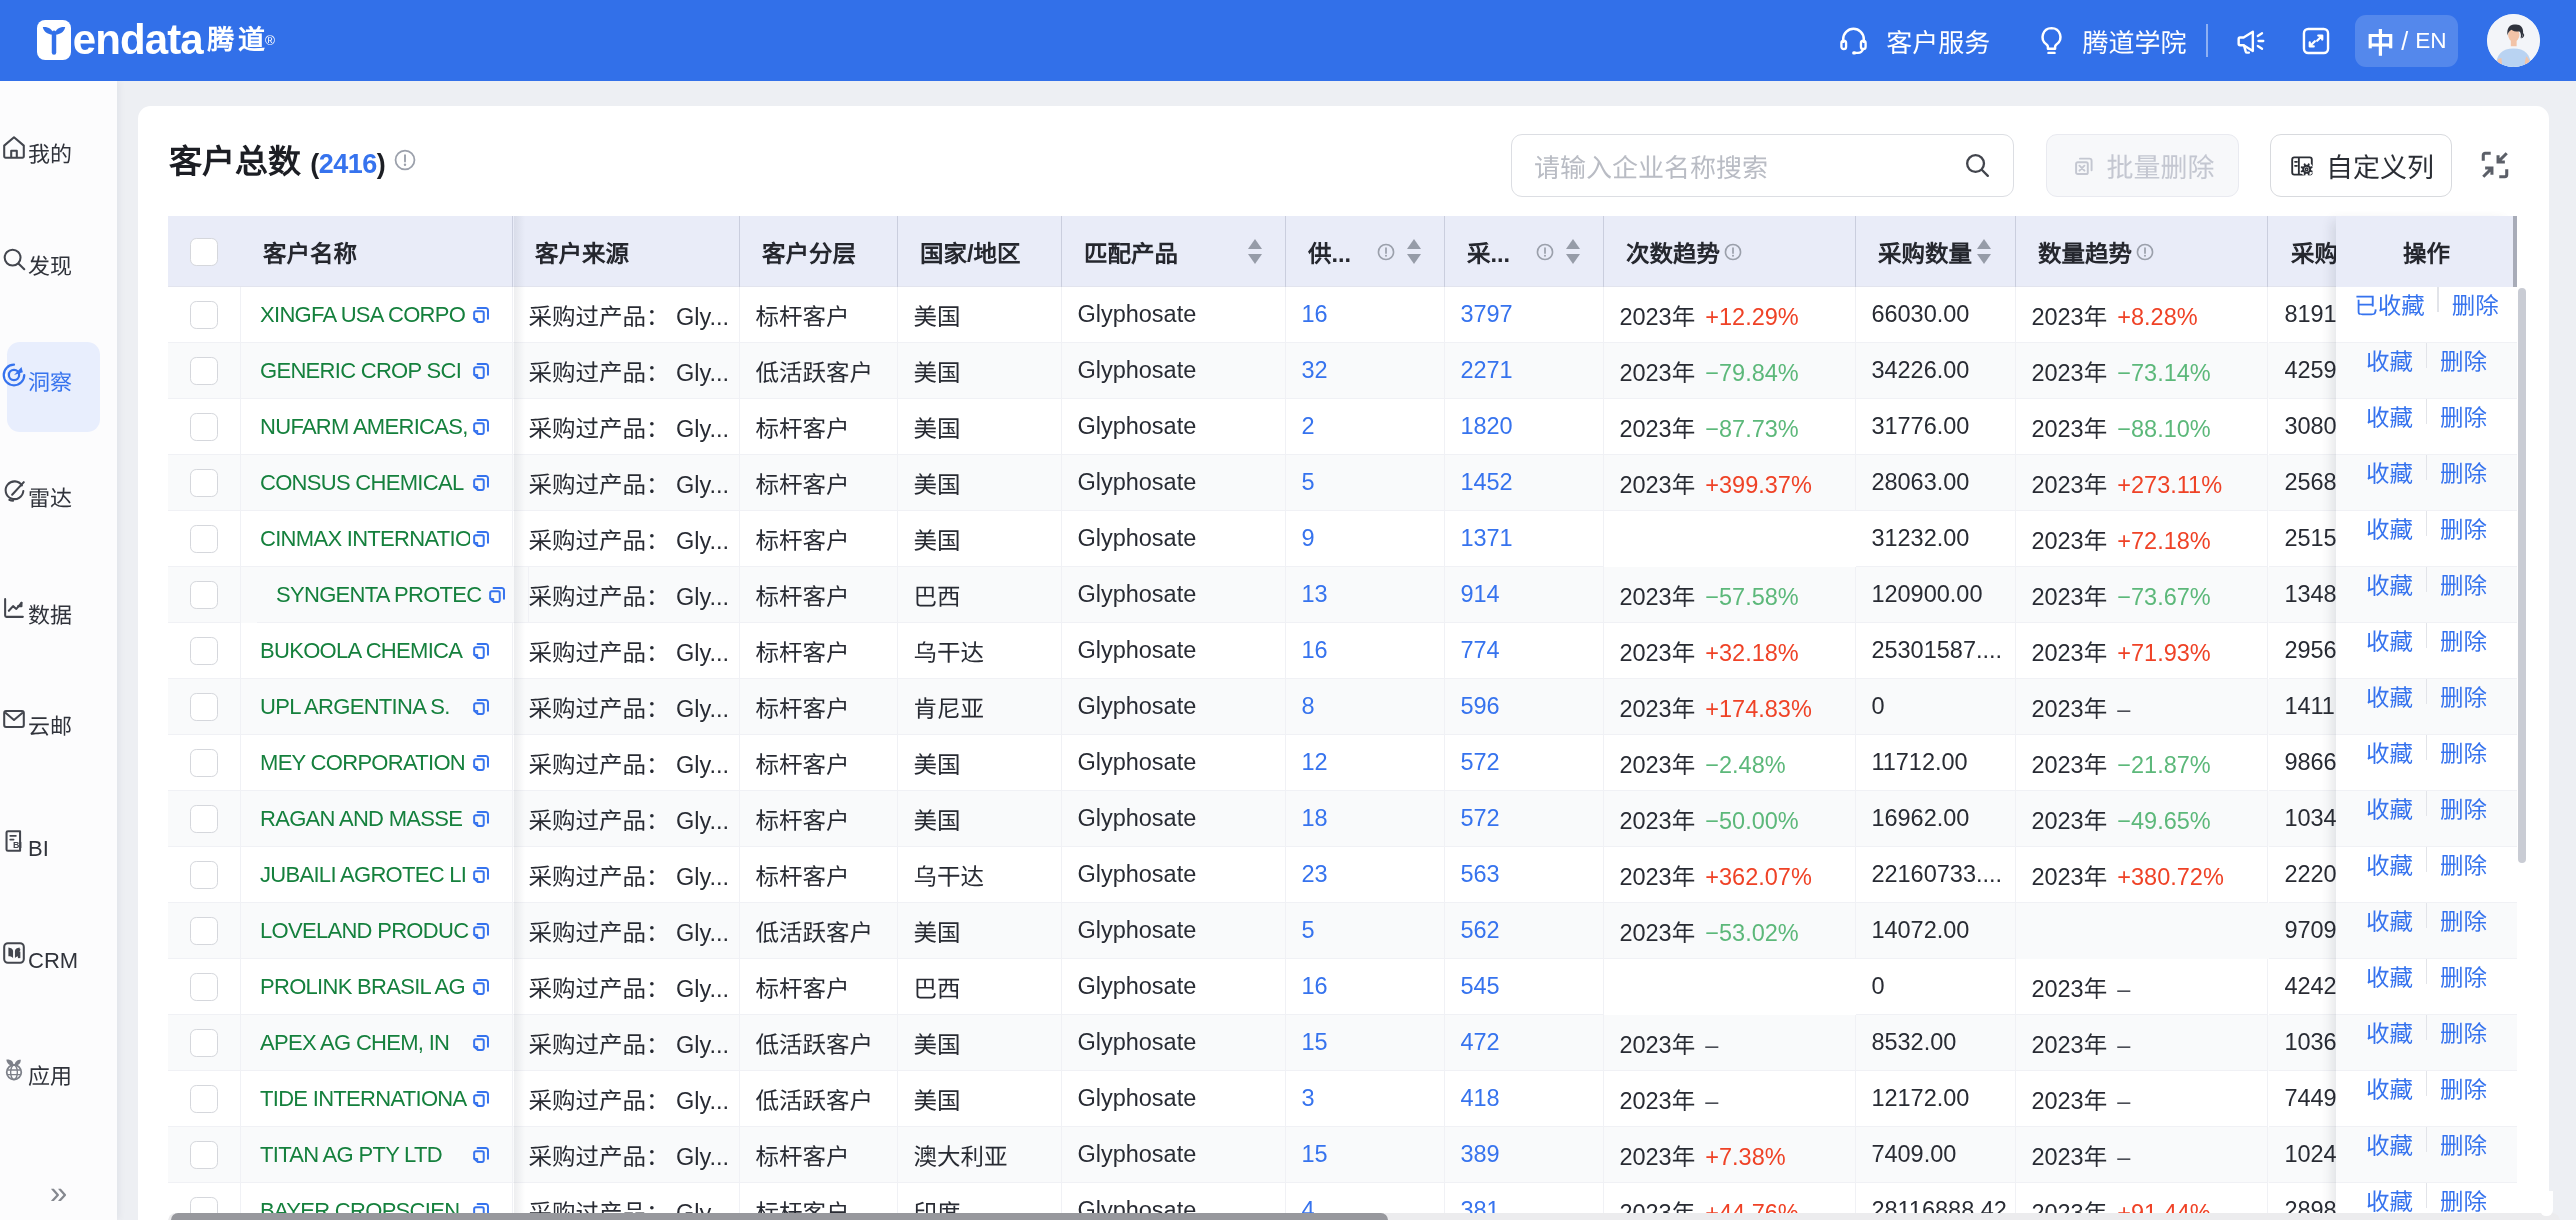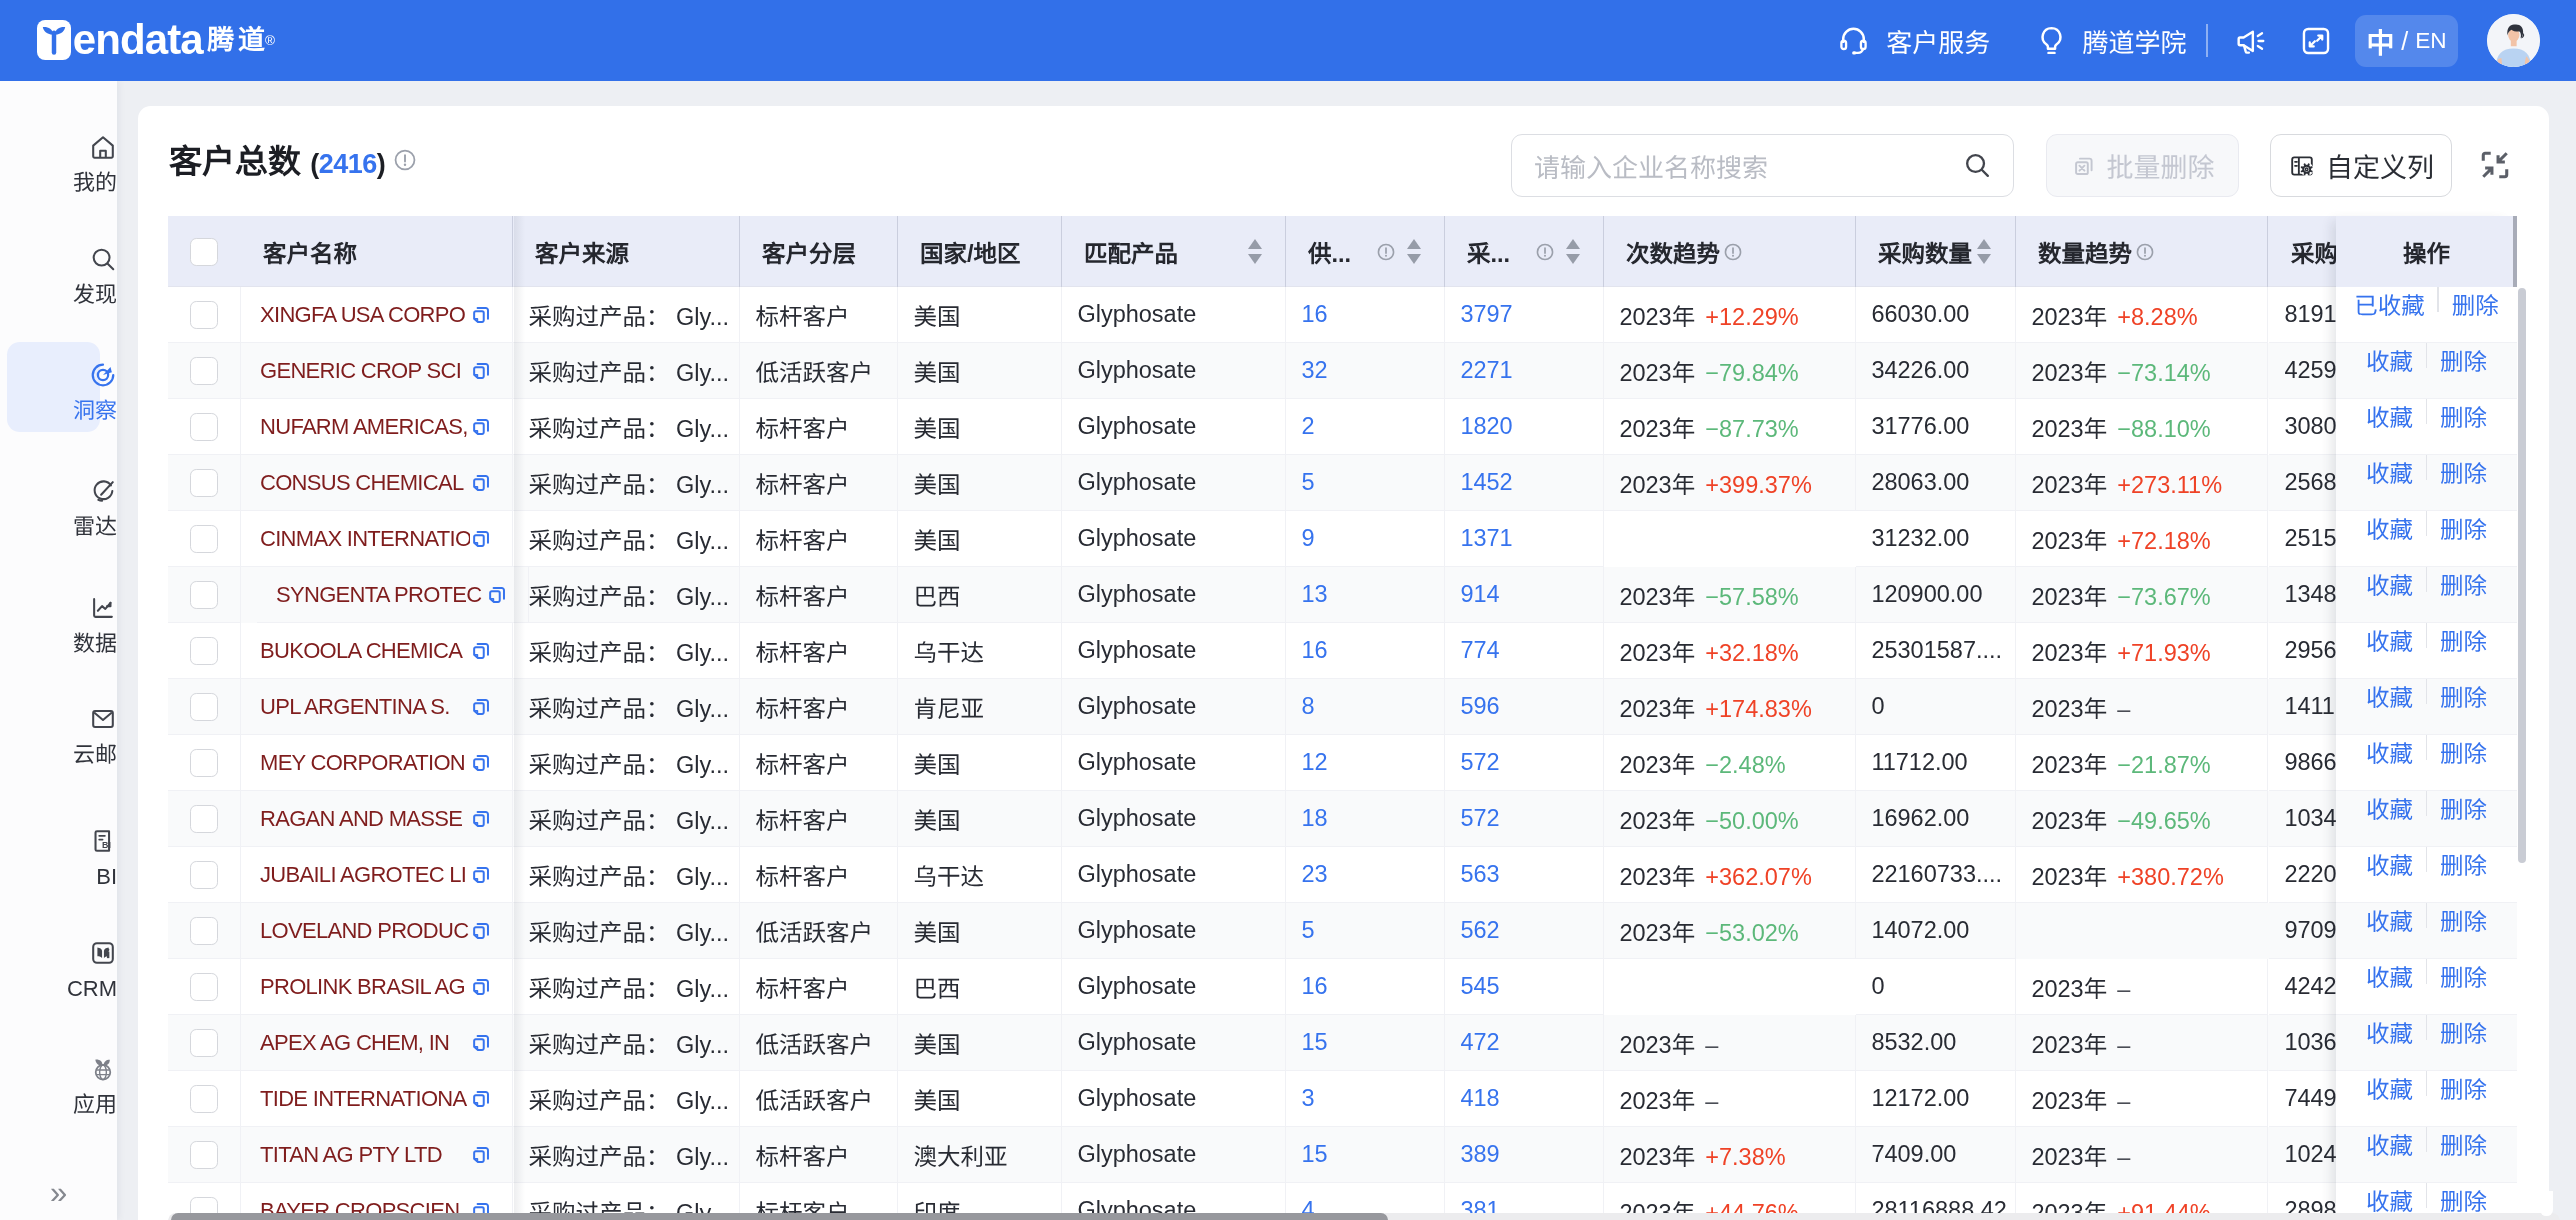--- a/index.html
+++ b/index.html
@@ -11,21 +11,21 @@
 .logo{position:absolute;left:37px;top:19px;display:flex;align-items:center}
 .logobox{width:34px;height:40px;background:#fff;border-radius:8.1px;position:relative}
 .logotxt{color:#fff;font-size:42px;font-weight:bold;letter-spacing:-0.9px;margin-left:1.8px;line-height:40px}
 .logocn{color:#fff;font-size:27px;font-weight:600;margin-left:4.5px;letter-spacing:3.6px;line-height:42px}
 .logor{color:#fff;font-size:13.6px;margin-left:-3.6px;margin-top:1.8px}
 .tbitem{position:absolute;top:0;height:81px;display:flex;align-items:center;color:#fff;font-size:26px}
 .pill{position:absolute;left:2355px;top:15.4px;width:103px;height:52px;background:rgba(255,255,255,.17);border-radius:11px;color:#fff;display:flex;align-items:center;justify-content:center;font-size:25px}
 .avatar{position:absolute;left:2487px;top:13.6px;width:53px;height:53px;border-radius:50%;background:#e8f1fa;overflow:hidden}
 
 .sidebar{position:absolute;left:0;top:81px;width:117px;height:1139px;background:#fcfcfd;box-shadow:1.8px 0 7.2px rgba(20,30,60,.06)}
-.nav{position:absolute;left:0;width:117px;display:flex;flex-direction:column;align-items:flex-end;color:#30333b}
+.nav{position:absolute;left:0;width:117px;display:flex;flex-direction:row;align-items:flex-start;color:#30333b}
 .nav .lbl{margin-top:10px;font-size:22px;line-height:23.5px}
 .nav.sel{color:#3673ee}
 .selbg{position:absolute;left:7.2px;top:342px;width:93px;height:90px;background:#e8eefd;border-radius:12.7px}
 
 .card{position:absolute;left:138px;top:106px;width:2411px;height:1114px;background:#fff;border-radius:12.7px 12.7px 0 0}
 .title{position:absolute;left:169px;top:135px;font-size:33px;font-weight:bold;color:#1c1e24}
 .title .cnt{color:#3673ee}
 .title .pn{font-size:27px;letter-spacing:-0.5px}
 .srch{position:absolute;left:1511px;top:134px;width:503px;height:63px;border:1.8px solid #dcdee3;border-radius:11px;display:flex;align-items:center}
 .srch .ph{color:#b9bcc4;font-size:26px;margin-left:22px;flex:1}
@@ -34,21 +34,21 @@
 .btn.cstm{left:2270px;width:182px;background:#fff;border:1.8px solid #d8dade;color:#2b2e35}
 
 .hdr{position:absolute;left:168px;top:216px;width:2348px;height:71px;background:#e9ecf8;border-bottom:0.9px solid #e2e4ee}
 .hc{position:absolute;top:0;height:71px;border-right:1.8px solid #cacede;display:flex;align-items:center;overflow:hidden}
 .hc .ht{font-size:23.5px;font-weight:600;color:#25272e;margin-left:22px;white-space:nowrap}
 .abs-r{position:absolute;right:22.6px;display:flex;align-items:center}
 .row{position:absolute;left:168px;width:2348px;height:56px;background:#fff}
 .row.zeb{background:#f9fafb}
 .row .c{position:absolute;top:0;height:56px;display:flex;align-items:center;border-right:0.9px solid #f0f1f5;border-bottom:0.9px solid #f0f1f5;overflow:hidden}
 .tx{font-size:23.5px;color:#282b33;margin-left:15.4px}
-.nm{font-size:22px;letter-spacing:-0.7px;color:#7f1d1d;margin-left:19px;white-space:nowrap;width:210px;overflow:hidden;flex:none}
+.nm{font-size:22px;letter-spacing:-0.7px;color:#15803d;margin-left:19px;white-space:nowrap;width:210px;overflow:hidden;flex:none}
 .cpyw{position:absolute;left:228px;top:16.3px;width:23.5px;height:23.5px}
 .cpy{flex:none;display:block}
 .lk{font-size:23.5px;color:#3673ee;margin-left:15.4px}
 .nowrap{white-space:nowrap}
 .yr{color:#282b33}
 .up{color:#ef4226;margin-left:3.6px}
 .dn{color:#5cb87a;margin-left:3.6px}
 .nc{color:#4a4d55;margin-left:3.6px}
 .ckb{width:28px;height:28px;border:1.8px solid #d5d7dc;border-radius:6.3px;background:#fff;flex:none}
 .sort{display:inline-flex;flex-direction:column;align-items:center}

